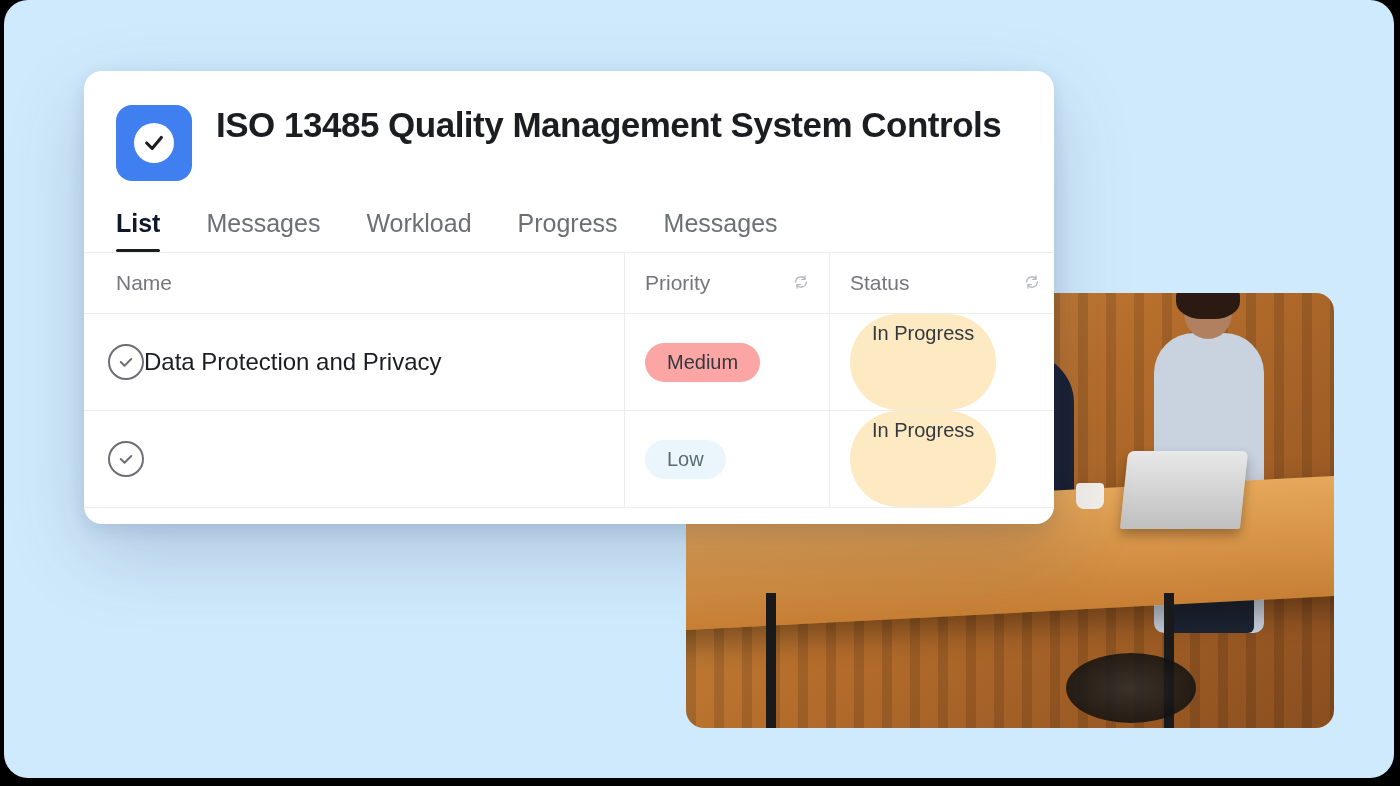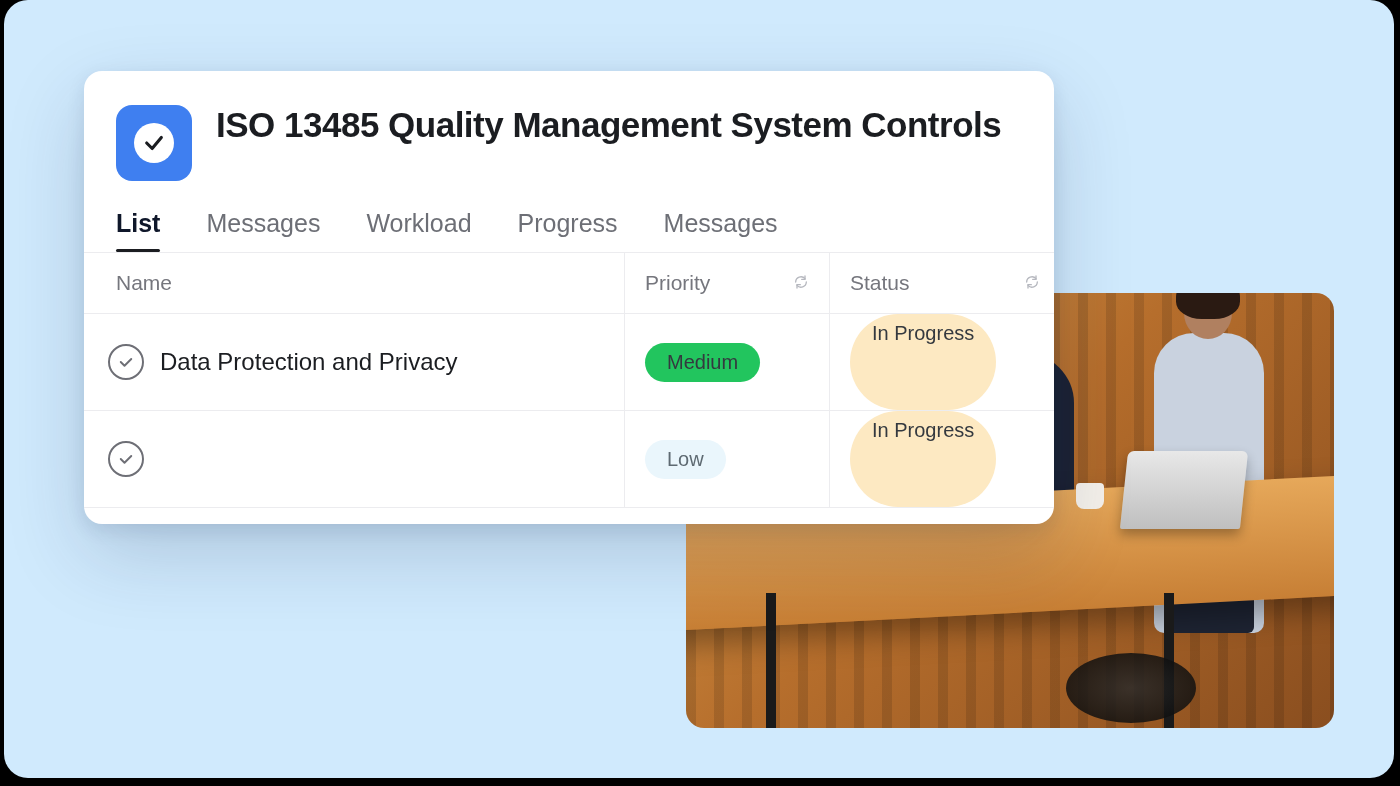--- a/index.html
+++ b/index.html
@@ -247,21 +247,20 @@
     display: flex;
     border-bottom: 1px solid #ececef;
     align-items: center;
     min-height: 96px;
   }
   .trow .cell-name {
     flex: 0 0 540px;
     padding: 0 0 0 24px;
     display: flex;
     align-items: center;
-    gap: 16px;
     font-size: 24px;
     color: #1b1d21;
   }
   .trow .cell-priority {
     flex: 0 0 205px;
     border-left: 1px solid #ececef;
     padding: 0 20px;
     height: 96px;
     display: flex;
     align-items: center;
@@ -284,21 +283,21 @@
     flex-shrink: 0;
   }
   .check-circle svg { width: 18px; height: 18px; stroke: #6e6f76; fill: none; stroke-width: 2.6; }
   .pill {
     display: inline-block;
     padding: 8px 22px;
     border-radius: 999px;
     font-size: 20px;
     color: #34393f;
   }
-  .pill-medium { background: #22c55e; }
+  .pill-medium { background: #fca5a5; }
   .pill-low    { background: #eaf6fc; color: #5e6a72; }
   .pill-inprogress { background: #fde9c2; }
 </style>
 </head>
 <body>
 
 <div class="canvas">
 
   <div class="photo">
     <div class="person1"></div>

